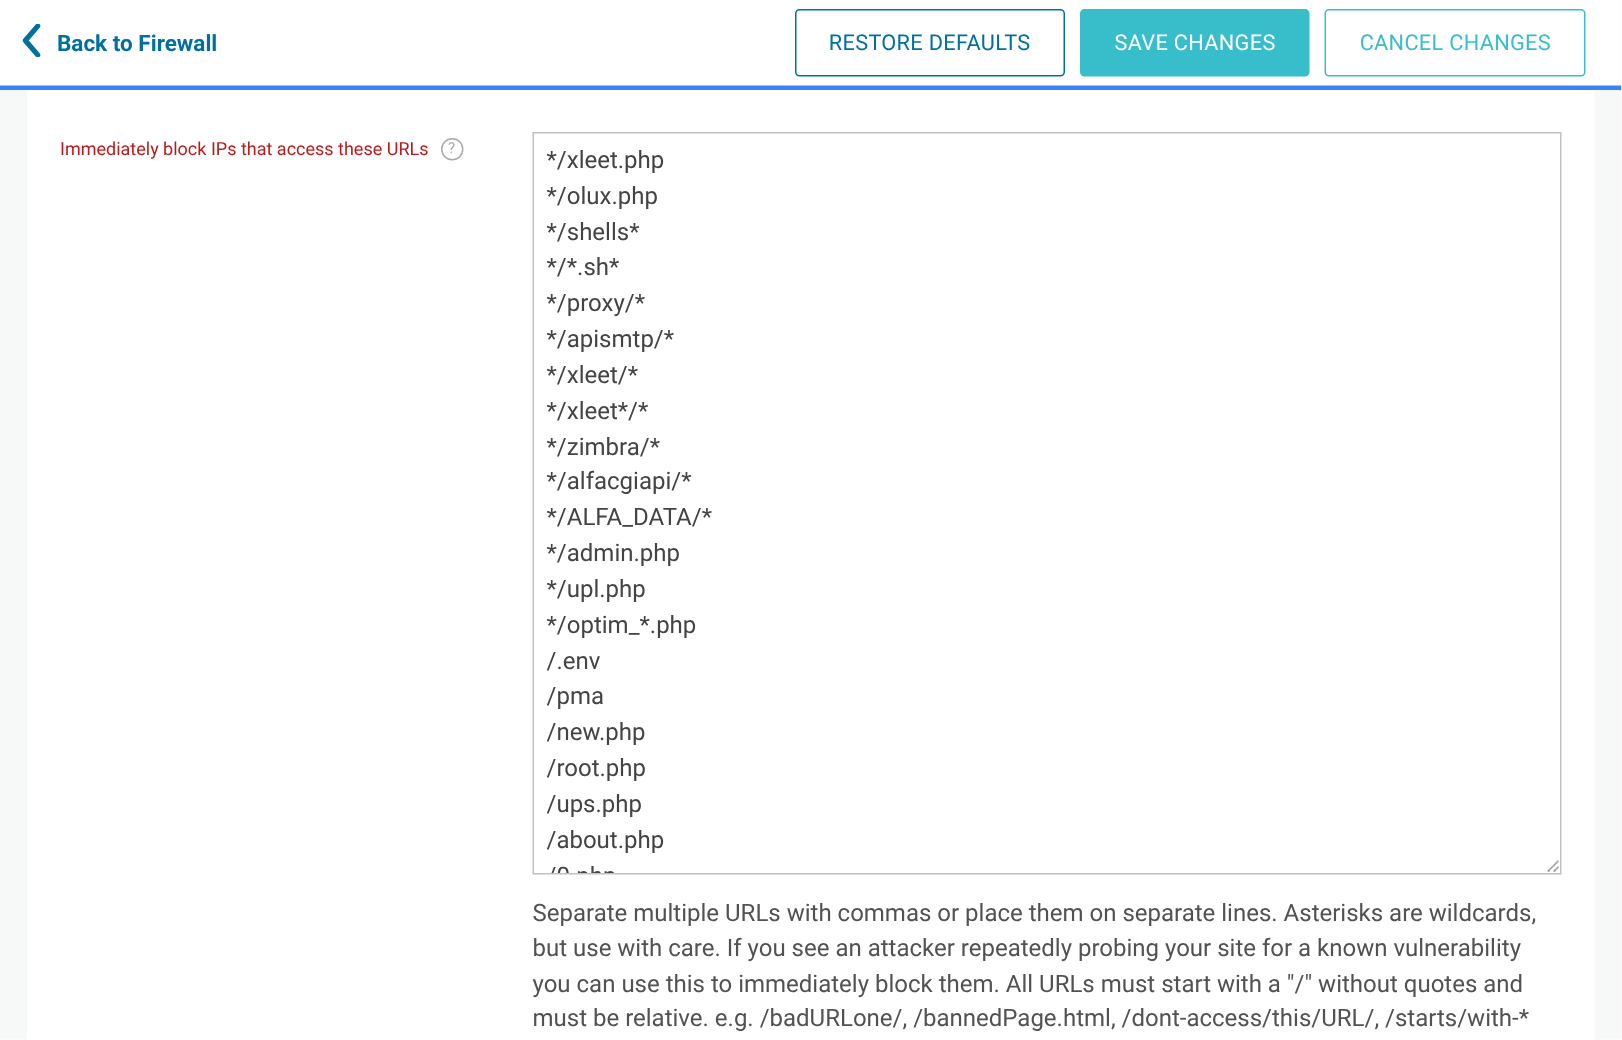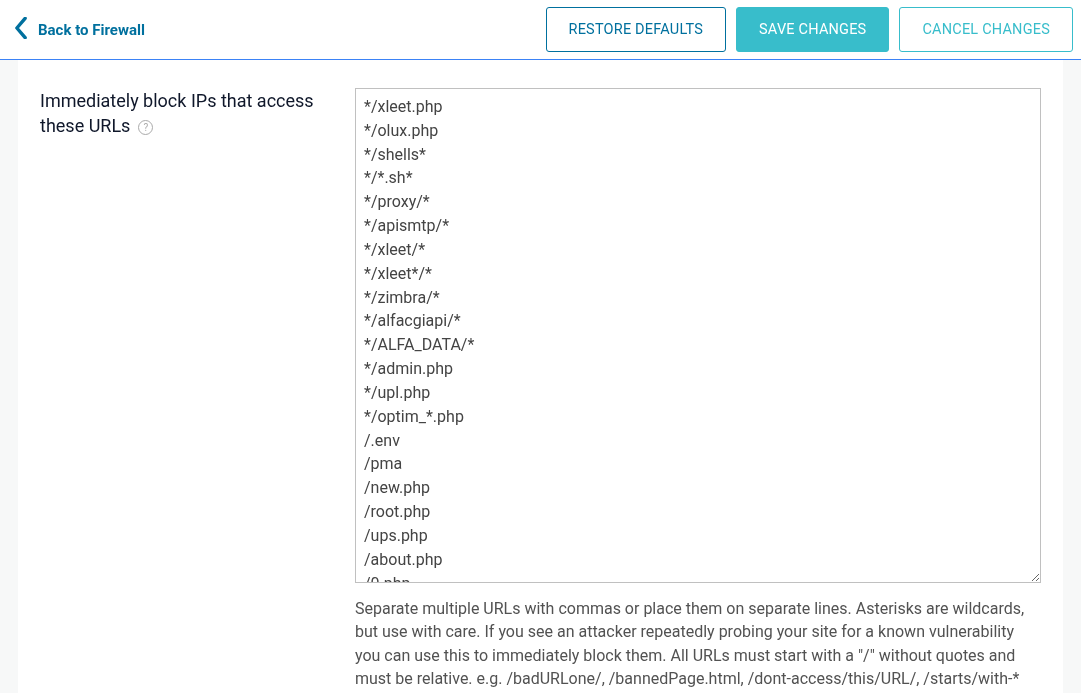--- a/index.html
+++ b/index.html
@@ -13,22 +13,22 @@
       width: 1081px;
       height: 693px;
       overflow: hidden;
     }
     .header-bar {
       background: #ffffff;
       height: 60px;
       display: flex;
       align-items: center;
       justify-content: space-between;
-      padding: 0 8px 0 14px;
-      border-bottom: 1px solid #3b82f6;
+      padding: 0 24px 0 14px;
+      border-bottom: 3px solid #3b82f6;
     }
     .back-link {
       display: flex;
       align-items: center;
       color: #00709e;
       font-weight: 700;
       font-size: 15px;
       cursor: pointer;
       gap: 10px;
     }
@@ -75,22 +75,22 @@
       display: flex;
       align-items: flex-start;
       padding: 0 22px;
     }
     .setting-label-col {
       width: 315px;
       padding-right: 20px;
       padding-top: 0;
     }
     .setting-label {
-      color: #0f172a;
-      font-size: 18px;
+      color: #b91c1c;
+      font-size: 12px;
       line-height: 1.4;
       display: inline;
       text-align: right;
     }
     .help-icon {
       display: inline-block;
       width: 15px;
       height: 15px;
       border: 1px solid #aaa;
       border-radius: 50%;

